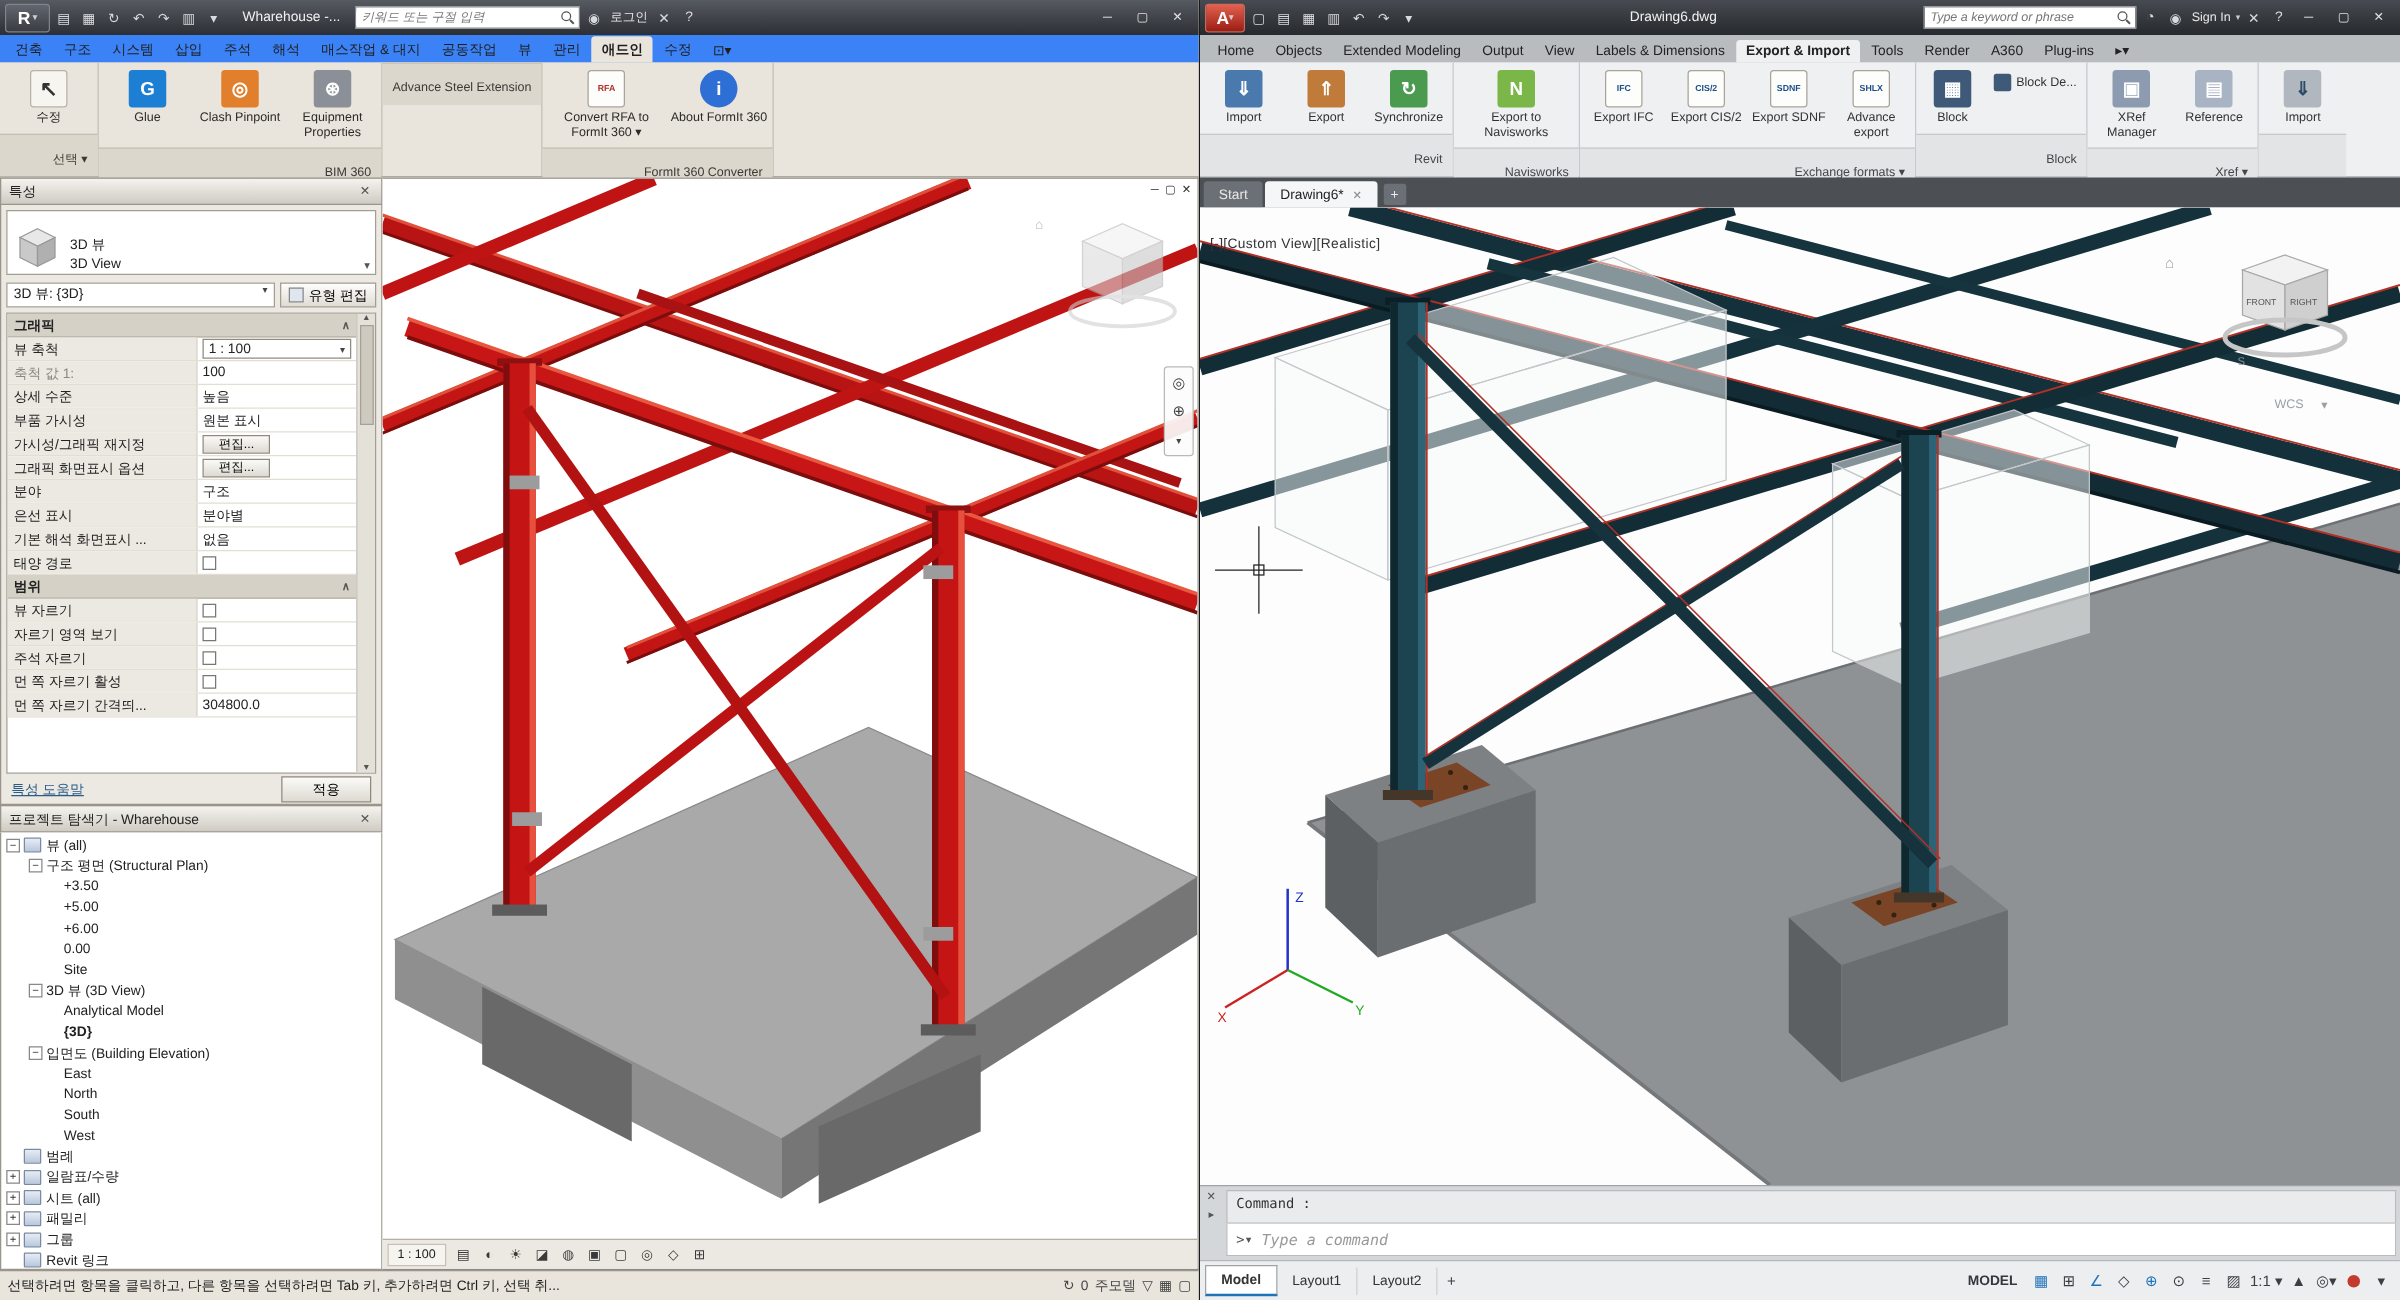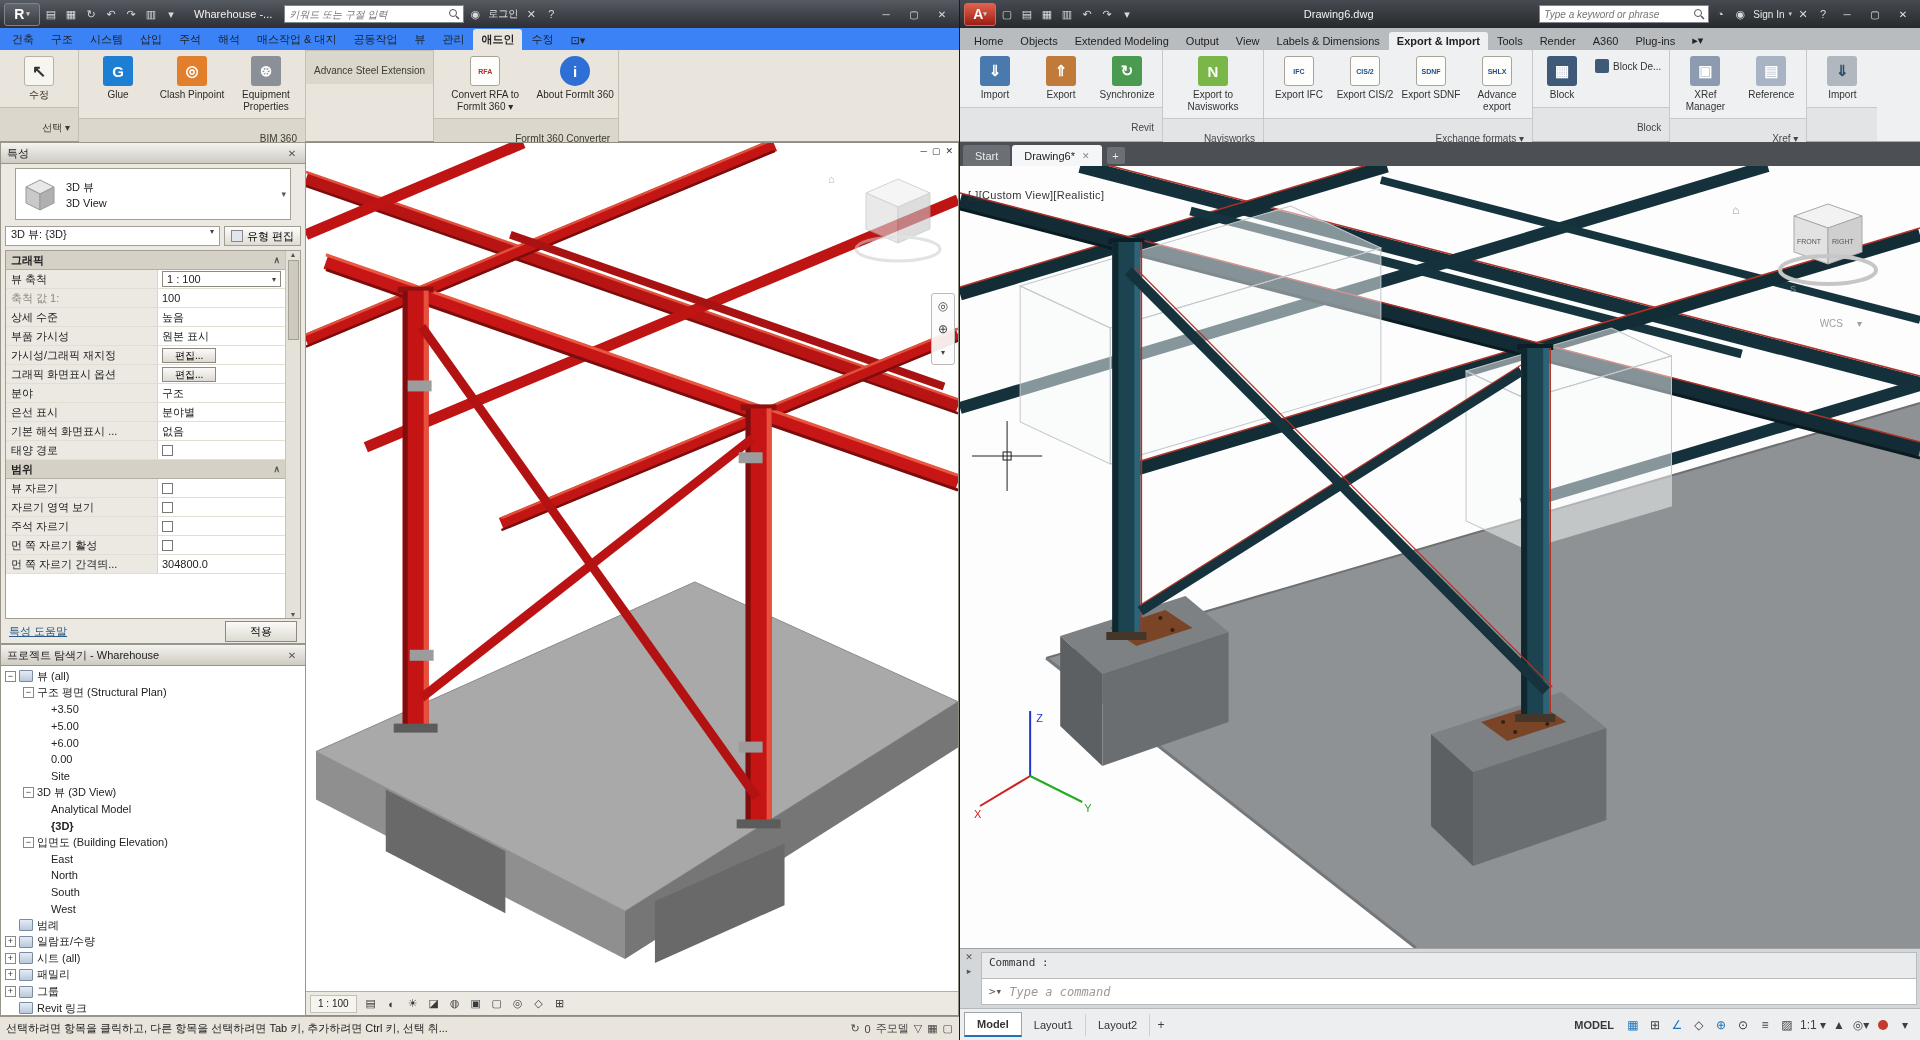--- a/index.html
+++ b/index.html
@@ -32,21 +32,21 @@
 .rbtn .bicon{width:30px;height:30px;border-radius:3px;display:flex;align-items:center;justify-content:center;font-size:15px;color:#fff;font-weight:bold}
 .rbtn .blabel{font-size:10px;text-align:center;line-height:1.15;color:#2d2b27}
 .bicon.plain{background:#f7f5f0;border:1px solid #b7b2a7;color:#333;font-size:17px}
 .bicon.doc{background:#fdfdfb;border:1px solid #a9a49a;color:#333;position:relative}
 .badge{font-size:7px;font-weight:bold;color:#1d4e89;letter-spacing:0}
 .rv-main{flex:1;display:flex;min-height:0}
 .rv-left{width:306px;display:flex;flex-direction:column;background:#d8d4cc;flex:none}
 .palette-hdr{height:22px;background:linear-gradient(#f5f3ef,#cfcbc3);border:1px solid #9a958b;display:flex;align-items:center;padding:0 6px;font-size:11px;color:#222}
 .palette-hdr .x{margin-left:auto;width:14px;text-align:center;color:#555;font-size:10px}
 .props{height:480px;display:flex;flex-direction:column;border:1px solid #9a958b;border-top:0;background:#ece9e2;flex:none}
-.type-sel{display:flex;align-items:center;gap:6px;margin:4px 14px 2px;background:#fff;border:1px solid #a39e94;height:52px;padding:2px 4px}
+.type-sel{display:flex;align-items:flex-end;gap:6px;margin:4px 4px 2px;background:#fff;border:1px solid #a39e94;height:52px;padding:2px 4px}
 .type-txt{display:flex;flex-direction:column;gap:2px;font-size:11px}
 .sel-row{display:flex;gap:4px;margin:4px;align-items:center}
 .combo{flex:1;height:20px;background:#fff;border:1px solid #a39e94;display:flex;align-items:flex-start;padding:0 5px;font-size:11px}
 .combo .arr{margin-left:auto;font-size:8px;color:#444}
 .edit-type{height:20px;border:1px solid #a39e94;background:linear-gradient(#fdfdfc,#e0dcd4);padding:0 6px;display:flex;align-items:center;gap:4px;font-size:11px;white-space:nowrap}
 .grid{flex:1;margin:0 4px;border:1px solid #a39e94;background:#fff;overflow:hidden;display:flex}
 .grid-rows{flex:1}
 .ghead{display:flex;align-items:center;height:19px;background:#d5d1c7;border-bottom:1px solid #b5b0a5;font-weight:bold;padding:0 5px;font-size:11px}
 .ghead .caret{margin-left:auto;font-size:9px;color:#555}
 .grow{display:flex;height:19px;border-bottom:1px solid #e2ded4;font-size:11px}

